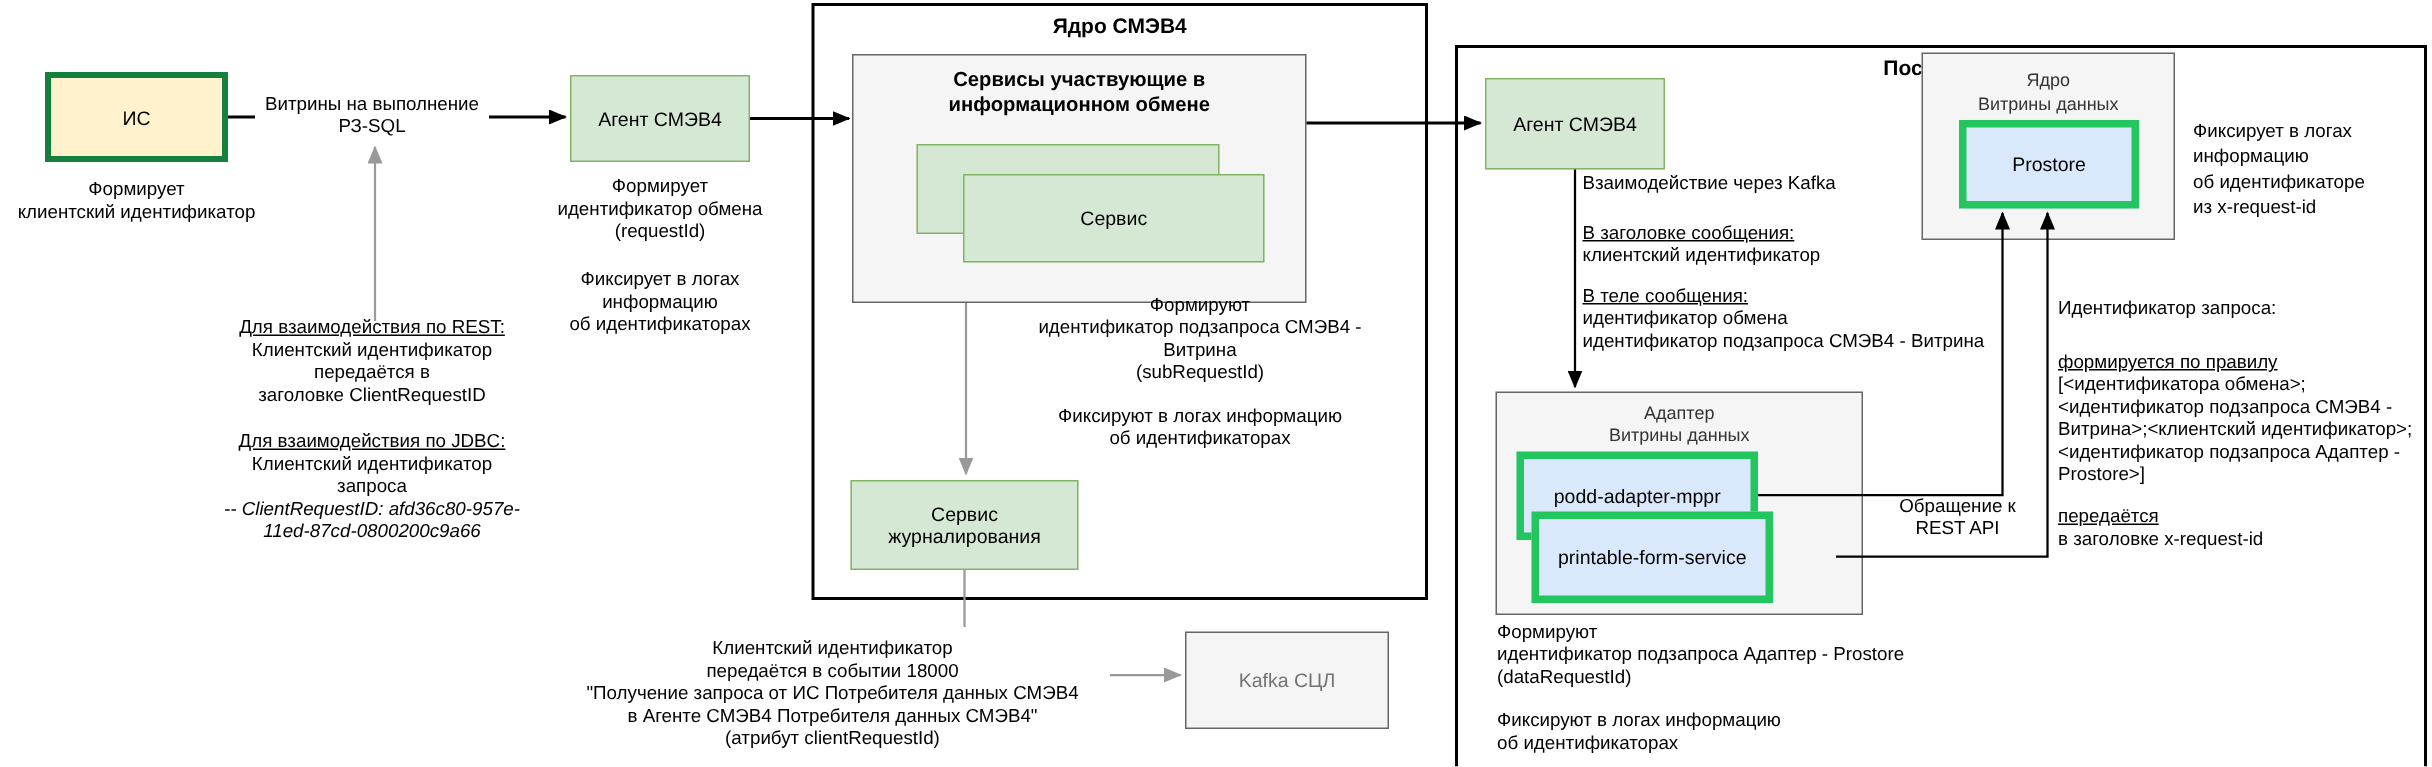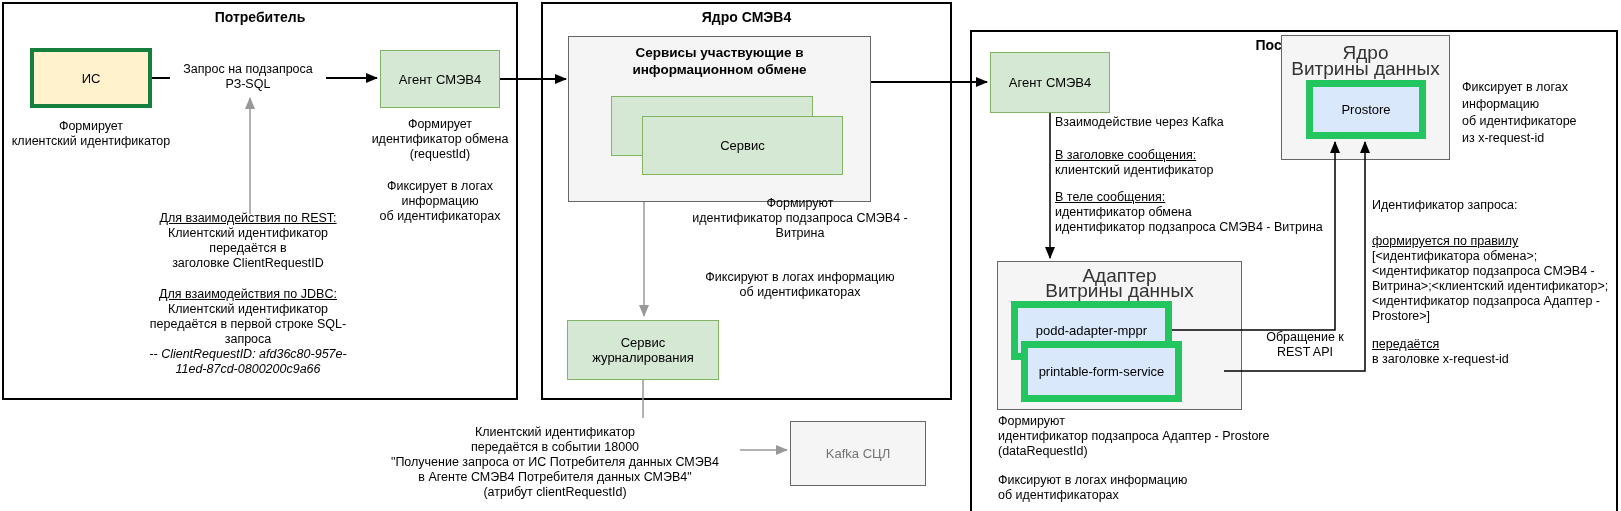--- a/index.html
+++ b/index.html
@@ -1,47 +1,44 @@
 <!DOCTYPE html>
 <html><head>
 <meta charset="utf-8">
 <style>
   html,body{margin:0;padding:0;background:#fff;}
   #stage{position:relative;width:1621px;height:511px;background:#fff;
     font-family:"Liberation Sans",sans-serif;font-size:12.5px;color:#000;overflow:hidden;}
   .frame{position:absolute;border:2px solid #000;box-sizing:border-box;background:#fff;z-index:0;}
   .frame-title{position:absolute;left:0;right:0;top:5px;text-align:center;font-weight:bold;font-size:14px;}
   .group{position:absolute;box-sizing:border-box;background:#F5F5F5;border:1px solid #666;z-index:1;}
-  .gtitle{position:absolute;left:0;right:0;text-align:center;color:#333;font-size:19px;line-height:16px;}
+  .gtitle{position:absolute;left:0;right:0;text-align:center;color:#333;font-size:12px;line-height:16px;}
   .gtitle.bold{color:#000;font-weight:bold;font-size:13.5px;line-height:17px;}
   .node{position:absolute;box-sizing:border-box;display:flex;flex-direction:column;align-items:center;
     justify-content:center;text-align:center;font-size:13px;line-height:15px;z-index:2;}
   .yellow{background:#FFF2CC;border:4px solid #15803d;}
   .green{background:#D5E8D4;border:1px solid #82B366;}
-  .blue{background:#DAE8FC;border:7px solid #22c55e;}
+  .blue{background:#DAE8FC;border:5px solid #22c55e;}
   .graynode{background:#F5F5F5;border:1px solid #666;color:#737373;}
   .top3{z-index:3;}
   #arrows{position:absolute;left:0;top:0;z-index:4;pointer-events:none;}
   .txt{position:absolute;line-height:15px;text-align:center;z-index:5;}
   .txt.la{text-align:left;}
   .txt .ln{white-space:nowrap;}
   .u{text-decoration:underline;}
   .i{font-style:italic;}
   .whitebg{background:#fff;}
   .sp16{height:16px;} .sp21{height:21px;} .sp13{height:13px;}
   .lh17 .ln{line-height:17px;}
 </style>
 </head>
 <body>
 
 <div id="stage">
 
-  <div class="frame" style="left:2px;top:2px;width:516px;height:398px;">
-    <div class="frame-title">Потребитель</div>
-  </div>
   <div class="frame" style="left:541px;top:2px;width:411px;height:398px;">
     <div class="frame-title">Ядро СМЭВ4</div>
   </div>
   <div class="frame" style="left:970px;top:2px;width:648px;height:503px;margin-top:28px;">
     <div class="frame-title">Поставщик</div>
   </div>
 
   <div class="group" style="left:568px;top:36px;width:303px;height:166px;">
     <div class="gtitle bold" style="top:7px;">
       <div class="ln">Сервисы участвующие в</div>
@@ -110,51 +107,51 @@
     <path d="M1050,113 L1050,258" stroke="#000" stroke-width="1.5" fill="none" marker-end="url(#ab)"></path>
     <path d="M1172,330 L1335,330 L1335,142" stroke="#000" stroke-width="1.5" fill="none" marker-end="url(#ab)"></path>
     <path d="M1224,371 L1365,371 L1365,142" stroke="#000" stroke-width="1.5" fill="none" marker-end="url(#ab)"></path>
   </svg>
 
   <div class="txt" style="left:5px;top:119px;width:172px;">
     <div class="ln">Формирует</div>
     <div class="ln">клиентский идентификатор</div>
   </div>
   <div class="txt whitebg" style="left:170px;top:62px;width:156px;">
-    <div class="ln">Запрос на подзапроса</div>
+    <div class="ln">Витрины на выполнение</div>
     <div class="ln">РЗ-SQL</div>
   </div>
   <div class="txt" style="left:360px;top:117px;width:160px;">
     <div class="ln">Формирует</div>
     <div class="ln">идентификатор обмена</div>
     <div class="ln">(requestId)</div>
   </div>
   <div class="txt" style="left:360px;top:179px;width:160px;">
     <div class="ln">Фиксирует в логах</div>
     <div class="ln">информацию</div>
     <div class="ln">об идентификаторах</div>
   </div>
   <div class="txt" style="left:98px;top:211px;width:300px;">
     <div class="ln u">Для взаимодействия по REST:</div>
     <div class="ln">Клиентский идентификатор</div>
     <div class="ln">передаётся в</div>
     <div class="ln">заголовке ClientRequestID</div>
     <div class="sp16"></div>
     <div class="ln u">Для взаимодействия по JDBC:</div>
     <div class="ln">Клиентский идентификатор</div>
-    <div class="ln">передаётся в первой строке SQL-</div>
     <div class="ln">запроса</div>
     <div class="ln i">-- ClientRequestID: afd36c80-957e-</div>
     <div class="ln i">11ed-87cd-0800200c9a66</div>
   </div>
 
   <div class="txt" style="left:655px;top:196px;width:290px;">
     <div class="ln">Формируют</div>
     <div class="ln">идентификатор подзапроса СМЭВ4 -</div>
     <div class="ln">Витрина</div>
+    <div class="ln">(subRequestId)</div>
   </div>
   <div class="txt" style="left:655px;top:270px;width:290px;">
     <div class="ln">Фиксируют в логах информацию</div>
     <div class="ln">об идентификаторах</div>
   </div>
 
   <div class="txt" style="left:390px;top:425px;width:330px;">
     <div class="ln">Клиентский идентификатор</div>
     <div class="ln">передаётся в событии 18000</div>
     <div class="ln">"Получение запроса от ИС Потребителя данных СМЭВ4</div>

